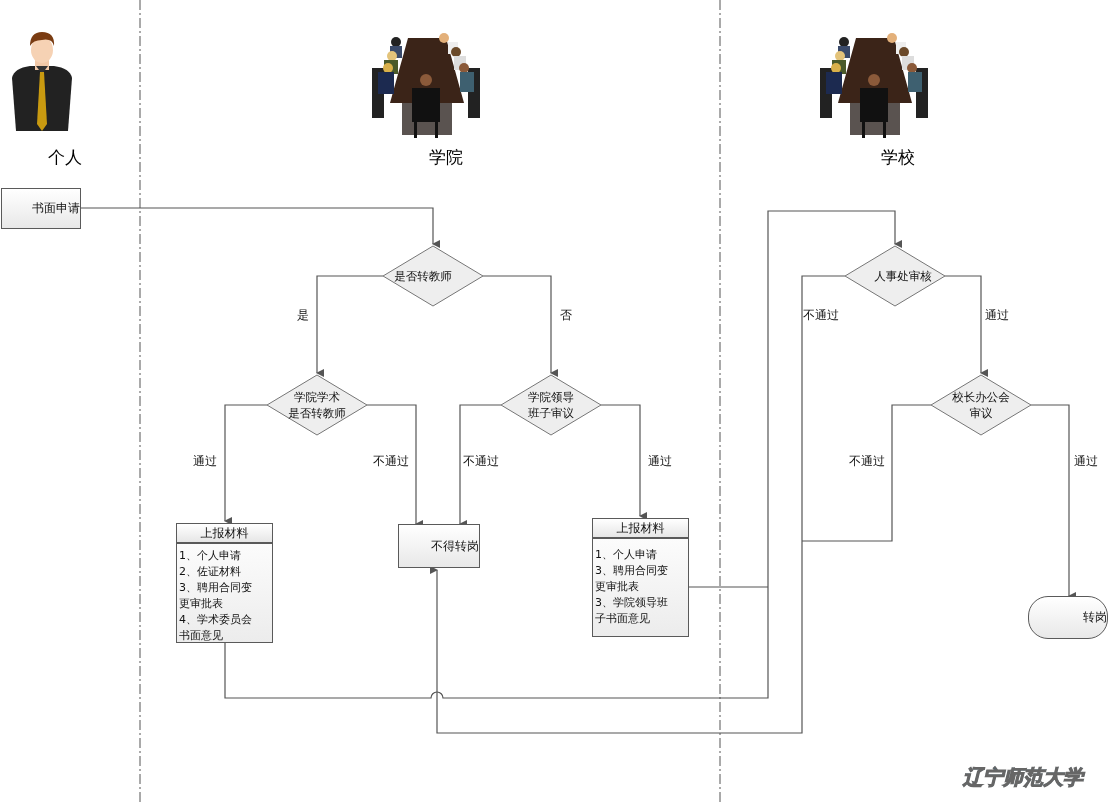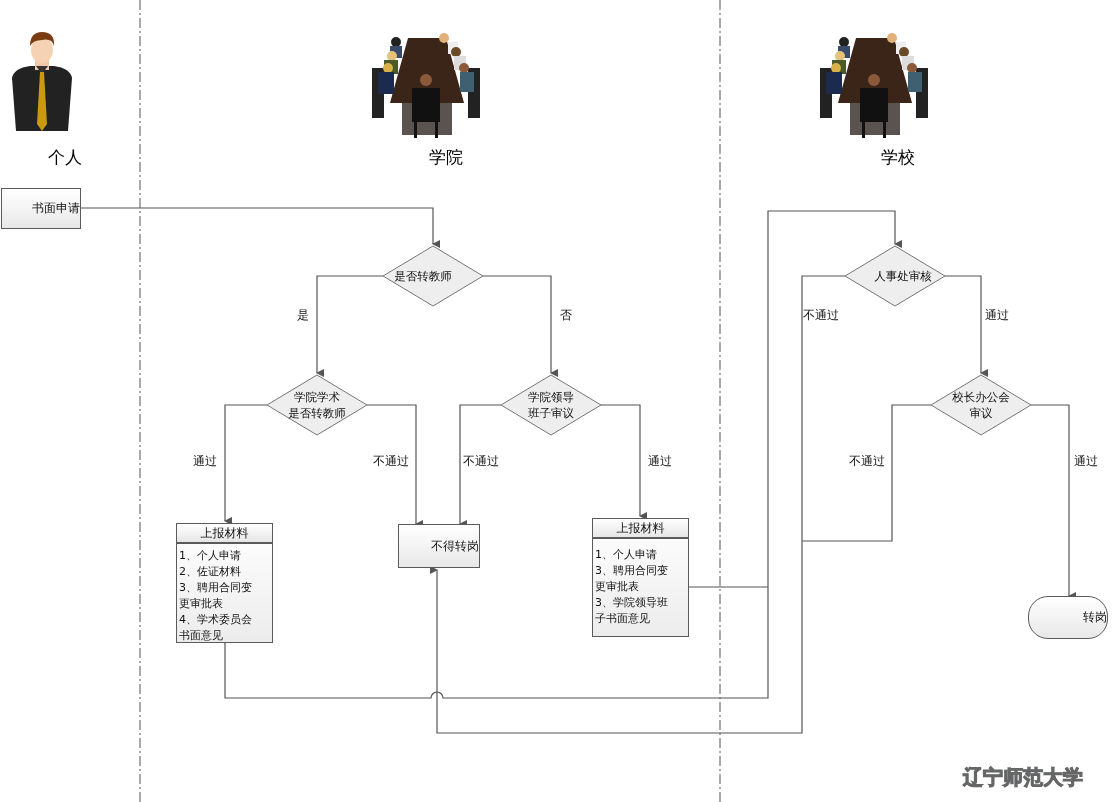--- a/index.html
+++ b/index.html
@@ -10,21 +10,21 @@
   .box { position: absolute; box-sizing: border-box; border: 1px solid #5a5a5a;
          background: linear-gradient(#ffffff, #e8e8e8); display: flex; align-items: center;
          justify-content: flex-end; font-size: 12px; color: #111; }
   .list-box { position: absolute; box-sizing: border-box; border: 1px solid #5a5a5a;
               background: linear-gradient(#ffffff, #ececec); font-size: 11px; color: #111; }
   .list-box .hdr { height: 18px; border-bottom: 2px solid #5a5a5a; background: linear-gradient(#ffffff,#e6e6e6);
                    text-align: center; line-height: 18px; font-size: 12px; }
   .list-box .body { padding: 4px 2px 2px 2px; line-height: 16px; }
   .dtext { position: absolute; font-size: 11.5px; line-height: 16px; text-align: center; color: #111; }
   .lane-title { position: absolute; font-size: 17px; text-align: right; width: 80px; }
-  .watermark { position: absolute; font-size: 20px; font-weight: bold;
+  .watermark { position: absolute; font-size: 20px; font-style: italic; font-weight: bold;
                color: #0369a1; -webkit-text-stroke: 1px #666; letter-spacing: 0px; }
 </style>
 </head>
 <body>
 
 <svg id="canvas" width="1112" height="802">
   <defs>
     <marker id="arr" markerWidth="8" markerHeight="8" refX="4" refY="7" orient="auto" markerUnits="userSpaceOnUse">
       <path d="M0,0 L8,0 L4,8 z" fill="#555" transform="rotate(0)"></path>
     </marker>

